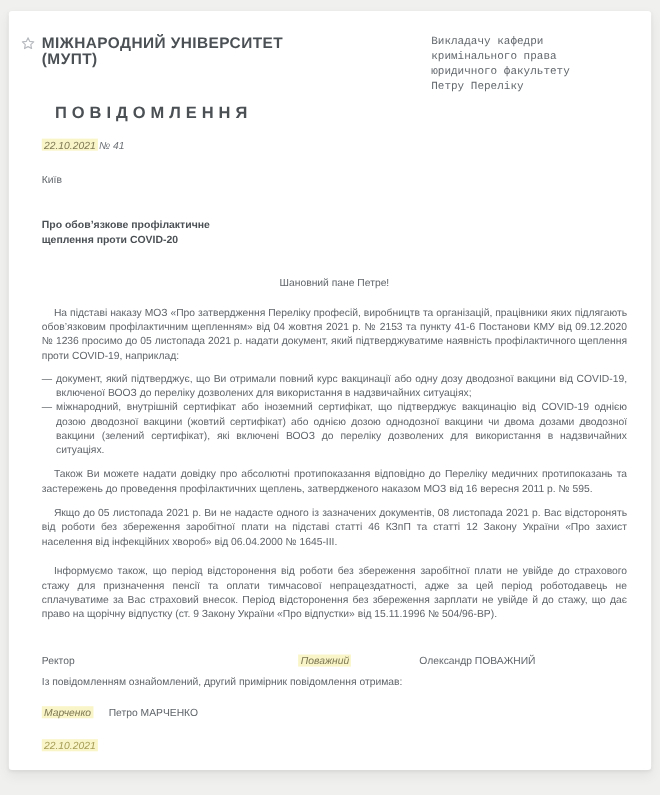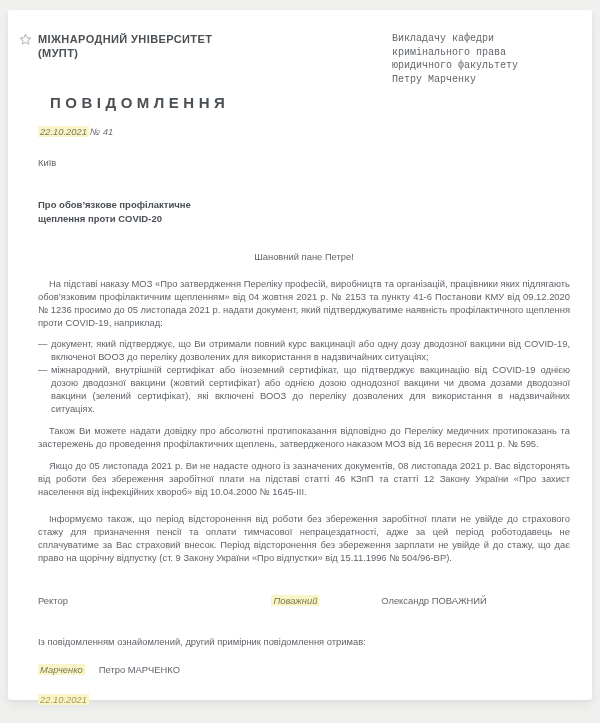--- a/index.html
+++ b/index.html
@@ -12,21 +12,21 @@
   .card{
     width:584px; height:690px; background:#ffffff; border-radius:3px;
     box-shadow:0 1px 3px rgba(0,0,0,.05), 0 5px 12px rgba(0,0,0,.06);
     padding:22px 22px 20px 30px;
     color:#60656a; font-size:9.4px; line-height:13px;
   }
   
   .letterhead{ display:flex; justify-content:space-between; }
   .lh-left{ position:relative; }
   .star{ position:absolute; left:-19px; top:1px; width:13px; height:13px; color:#b8bbc0; }
-  .univ div{ font-weight:bold; font-size:11px; line-height:14px; letter-spacing:.4px; color:#4b5055; }
+  .univ div{ font-weight:bold; font-size:14px; line-height:14px; letter-spacing:.4px; color:#4b5055; }
   .addressee{ width:178px; }
   .addressee div{ font-size:10px; line-height:13.5px; color:#62676c;font-family:Liberation Mono, monospace; }
   
   .doc-type{ margin-top:10px; font-weight:bold; font-size:15px; letter-spacing:4.5px; color:#4b5055;padding-left:12px; }
   .date-line{ margin-top:16px; font-style:italic; }
   .hl{ background:#faf5c9; font-style:italic; color:#7d7852; padding:0 2px; }
   .doc-num{ color:#6e7277; margin-left:1px; }
   .city{ margin-top:18px; }
   .subject{ margin-top:29px; }
   .subject div{ font-weight:bold; font-size:9.5px; line-height:13.5px; color:#4b5055; }
@@ -36,21 +36,21 @@
   p.tight{ margin-top:9px; }
   .bullets{ margin-top:8px; }
   .bullet{ display:flex; }
   .bullet .dash{ flex:0 0 13px; }
   .bullet .btxt{ flex:1; text-align:justify; }
   
   .sig-row{ margin-top:30px; display:flex; align-items:baseline; }
   .sig-row .c1{ flex:1; }
   .sig-row .c2{ flex:1; text-align:center; }
   .sig-row .c3{ flex:1.1; text-align:left; }
-  .ack{ margin-top:28px; }
+  .ack{ margin-top:6px; }
   .sig-row2{ margin-top:15px; display:flex; align-items:baseline; }
   .sig-row2 .script{ margin-right:14px; }
   .bottom-date{ margin-top:17px; }
   .hl-olive{ color:#a49c55; }
 </style>
 </head>
 <body>
 
 <div class="page">
   <div class="card">
@@ -64,21 +64,21 @@
         </span>
         <div class="univ">
           <div>МІЖНАРОДНИЙ УНІВЕРСИТЕТ</div>
           <div>(МУПТ)</div>
         </div>
       </div>
       <div class="addressee">
         <div>Викладачу кафедри</div>
         <div>кримінального права</div>
         <div>юридичного факультету</div>
-        <div>Петру Марченку</div>
+        <div>Петру Переліку</div>
       </div>
     </div>
 
     <div class="doc-type">ПОВІДОМЛЕННЯ</div>
 
     <div class="date-line">
       <span class="hl">22.10.2021</span><span class="doc-num">№ 41</span>
     </div>
 
     <div class="city">Київ</div>
@@ -97,21 +97,21 @@
         <span class="dash">—</span>
         <span class="btxt">документ, який підтверджує, що Ви отримали повний курс вакцинації або одну дозу дводозної вакцини від COVID-19, включеної ВООЗ до переліку дозволених для використання в надзвичайних ситуаціях;</span>
       </div>
       <div class="bullet">
         <span class="dash">—</span>
         <span class="btxt">міжнародний, внутрішній сертифікат або іноземний сертифікат, що підтверджує вакцинацію від COVID-19 однією дозою дводозної вакцини (жовтий сертифікат) або однією дозою однодозної вакцини чи двома дозами дводозної вакцини (зелений сертифікат), які включені ВООЗ до переліку дозволених для використання в надзвичайних ситуаціях.</span>
       </div>
     </div>
 
     <p class="body-par tight">Також Ви можете надати довідку про абсолютні протипоказання відповідно до Переліку медичних протипоказань та застережень до проведення профілактичних щеплень, затвердженого наказом МОЗ від 16 вересня 2011 р. № 595.</p>
-    <p class="body-par tight">Якщо до 05 листопада 2021 р. Ви не надасте одного із зазначених документів, 08 листопада 2021 р. Вас відсторонять від роботи без збереження заробітної плати на підставі статті 46 КЗпП та статті 12 Закону України «Про захист населення від інфекційних хвороб» від 10.04.2000 № 1645-III.</p>
+    <p class="body-par tight">Якщо до 05 листопада 2021 р. Ви не надасте одного із зазначених документів, 08 листопада 2021 р. Вас відсторонять від роботи без збереження заробітної плати на підставі статті 46 КЗпП та статті 12 Закону України «Про захист населення від інфекційних хвороб» від 06.04.2000 № 1645-III.</p>
     <p class="body-par">Інформуємо також, що період відсторонення від роботи без збереження заробітної плати не увійде до страхового стажу для призначення пенсії та оплати тимчасової непрацездатності, адже за цей період роботодавець не сплачуватиме за Вас страховий внесок. Період відсторонення без збереження зарплати не увійде й до стажу, що дає право на щорічну відпустку (ст. 9 Закону України «Про відпустки» від 15.11.1996 № 504/96-ВР).</p>
 
     <div class="sig-row">
       <span class="c1">Ректор</span>
       <span class="c2"><span class="hl">Поважний</span></span>
       <span class="c3">Олександр ПОВАЖНИЙ</span>
     </div>
 
     <div class="ack">Із повідомленням ознайомлений, другий примірник повідомлення отримав:</div>
 

